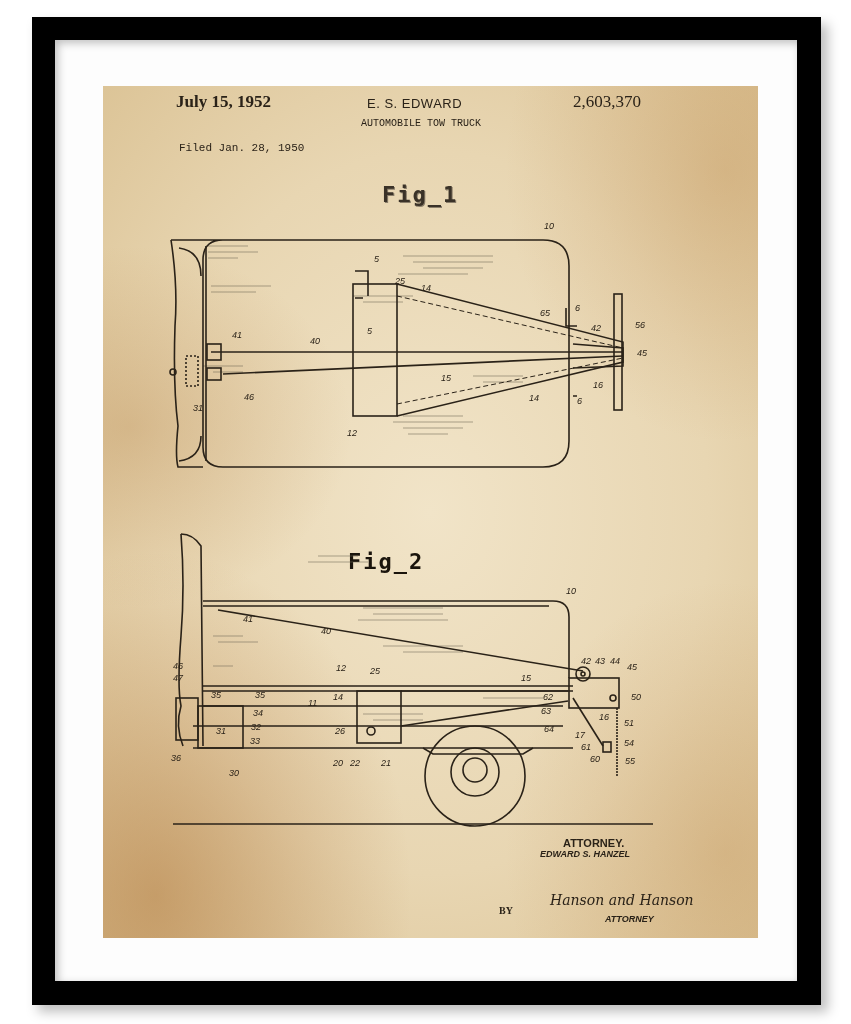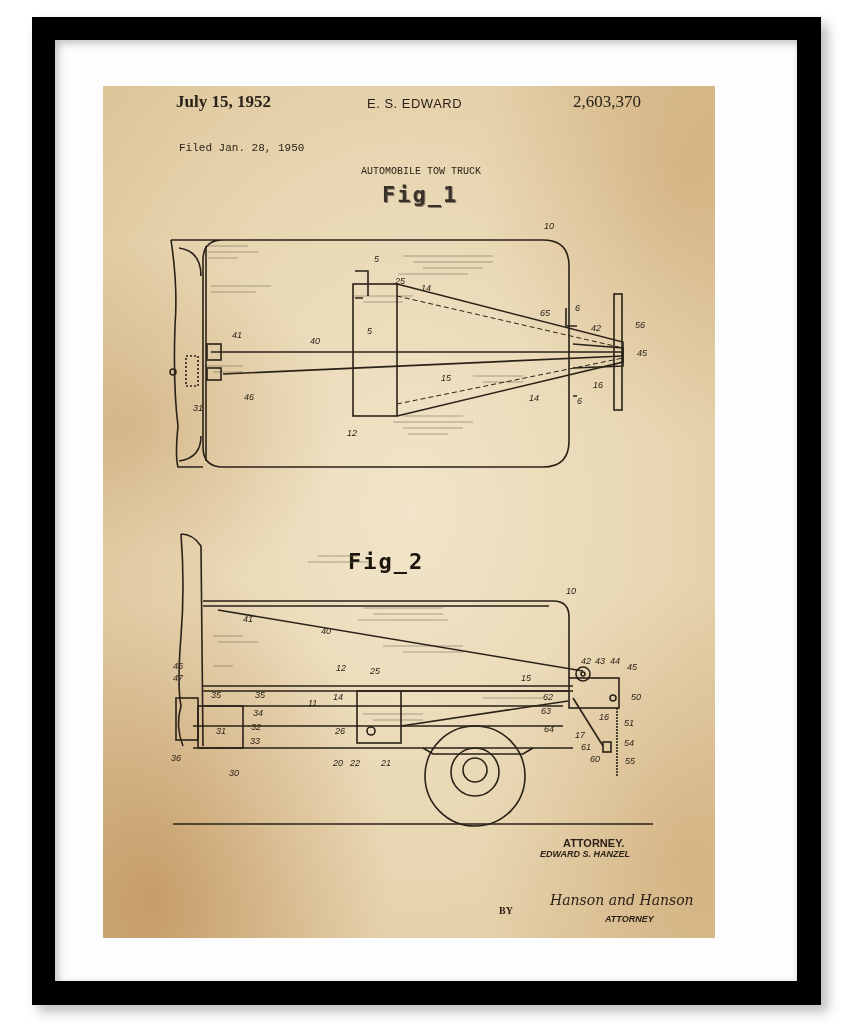--- a/index.html
+++ b/index.html
@@ -8,26 +8,27 @@
   .frame{position:absolute;left:32px;top:17px;width:789px;height:988px;background:#000;}
   .mat{position:absolute;left:55px;top:40px;width:742px;height:941px;background:#fdfdfd;
        box-shadow: inset 3px 3px 8px rgba(0,0,0,0.25);}
   .paper{position:absolute;left:103px;top:86px;width:612px;height:852px;overflow:hidden;
     background:
       radial-gradient(ellipse at 8% 95%, rgba(176,120,60,0.55) 0%, rgba(176,120,60,0) 30%),
       radial-gradient(ellipse at 4% 40%, rgba(180,130,70,0.35) 0%, rgba(180,130,70,0) 25%),
       radial-gradient(ellipse at 95% 10%, rgba(190,140,80,0.35) 0%, rgba(190,140,80,0) 25%),
       radial-gradient(ellipse at 95% 90%, rgba(190,140,80,0.35) 0%, rgba(190,140,80,0) 25%),
       radial-gradient(ellipse at 50% 50%, #f1e4c8 0%, #e8d6b2 60%, #dcc497 100%);
+    padding-left: 43px;
   }
   .txt{position:absolute;color:#2a2218;white-space:nowrap;}
   .date{left:73px;top:6px;font-size:17px;font-weight:bold;font-family:"Liberation Serif",serif;}
   .inventor-head{left:264px;top:10px;font-size:13px;font-family:"Liberation Sans",sans-serif;letter-spacing:0.5px;}
   .patno{left:470px;top:6px;font-size:17px;font-weight:normal;}
-  .subtitle{left:258px;top:32px;font-size:10px;font-family:"Liberation Mono",monospace;margin-top:48px;}
+  .subtitle{left:258px;top:32px;font-size:10px;font-family:"Liberation Mono",monospace;}
   .filed{left:76px;top:56px;font-size:11px;font-family:"Liberation Mono",monospace;}
   .figlabel{font-family:"DejaVu Sans Mono",monospace;font-weight:bold;font-size:22px;letter-spacing:2px;}
   .fig1-label{left:279px;top:96px;color:#3a3228;text-shadow:1px 1px 0 #8a7e6a;}
   .fig2-label{left:245px;top:463px;color:#1a140c;}
   .inv-title{left:460px;top:751px;font-size:11px;font-family:"Liberation Sans",sans-serif;font-weight:bold;}
   .inv-name{left:437px;top:763px;font-size:9px;font-style:italic;font-family:"Liberation Sans",sans-serif;font-weight:bold;text-align:center;}
   .by{left:396px;top:780px;font-size:10px;font-family:Liberation Serif, serif;font-weight:bold;margin-top:39px;}
   .sig{left:447px;top:806px;font-size:14px;font-style:italic;font-family:"DejaVu Serif",serif;}
   .attorney{left:486px;top:828px;font-size:9px;font-style:italic;font-family:"Liberation Sans",sans-serif;font-weight:bold;margin-left:16px;}
   svg{position:absolute;left:0;top:0;}

